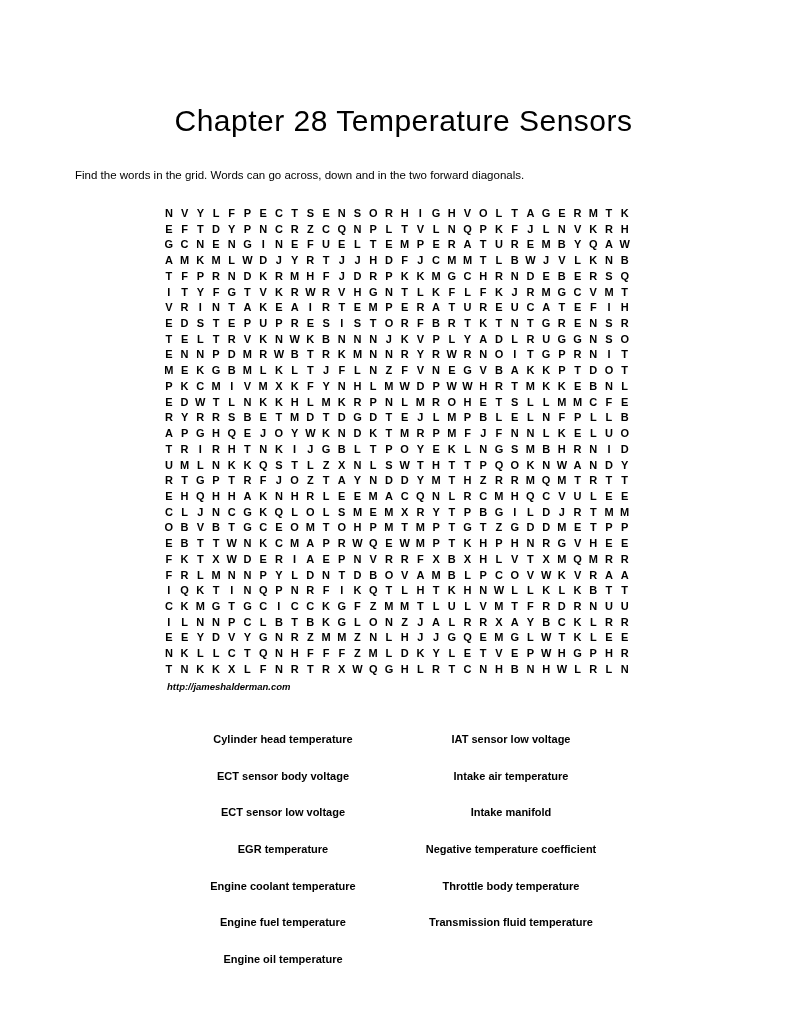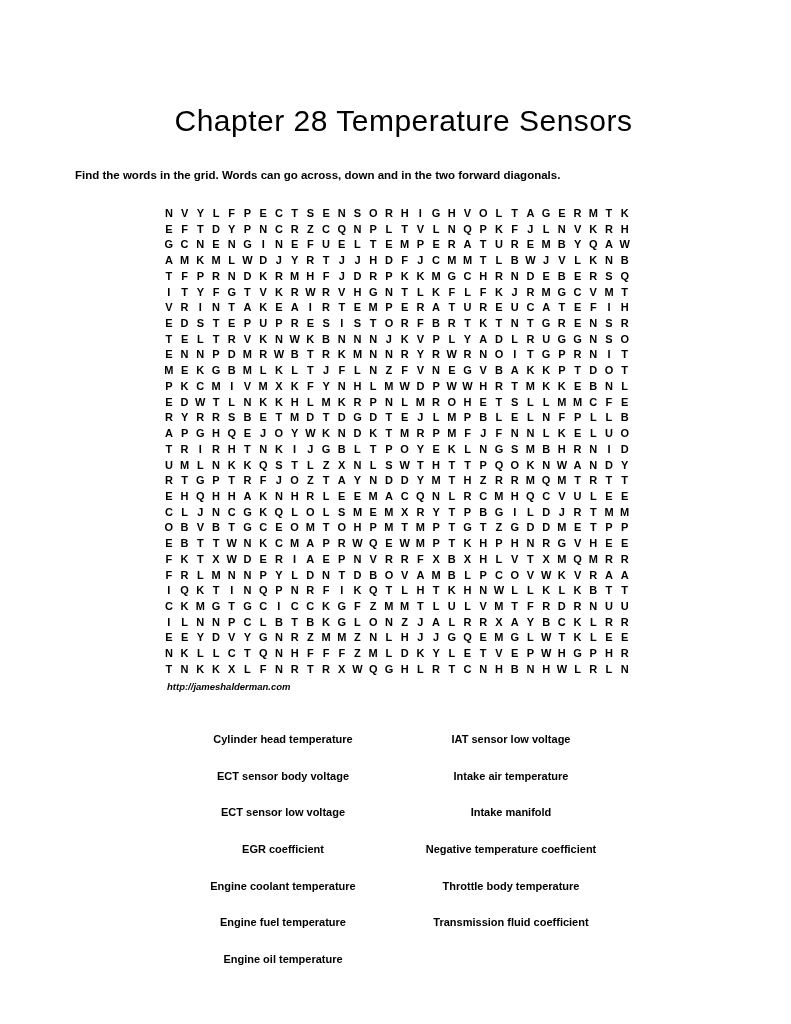--- a/index.html
+++ b/index.html
@@ -30,21 +30,21 @@
     font-size: 30px;
     font-weight: 500;
     letter-spacing: 0.5px;
   }
   .instructions {
     position: absolute;
     top: 169px;
     left: 75px;
     margin: 0;
     font-size: 11.5px;
-    font-weight: 700;
+    font-weight: 400;
   }
   .grid {
     position: absolute;
     top: 206px;
     left: 161px;
   }
   .grid-row {
     display: flex;
     height: 15.73px;
   }
@@ -1063,28 +1063,28 @@
       </div>
     </div>
 
   <div class="url">http://jameshalderman.com</div>
 
   <div class="words">
     <div class="word-col word-col-left" id="words-left">
         <div class="word-item">Cylinder head temperature</div>
         <div class="word-item">ECT sensor body voltage</div>
         <div class="word-item">ECT sensor low voltage</div>
-        <div class="word-item">EGR coefficient</div>
+        <div class="word-item">EGR temperature</div>
         <div class="word-item">Engine coolant temperature</div>
         <div class="word-item">Engine fuel temperature</div>
         <div class="word-item">Engine oil temperature</div>
       </div>
     <div class="word-col word-col-right" id="words-right">
         <div class="word-item">IAT sensor low voltage</div>
         <div class="word-item">Intake air temperature</div>
         <div class="word-item">Intake manifold</div>
         <div class="word-item">Negative temperature coefficient</div>
         <div class="word-item">Throttle body temperature</div>
-        <div class="word-item">Transmission fluid coefficient</div>
+        <div class="word-item">Transmission fluid temperature</div>
       </div>
   </div>
 
 </div>
 
 </body></html>

